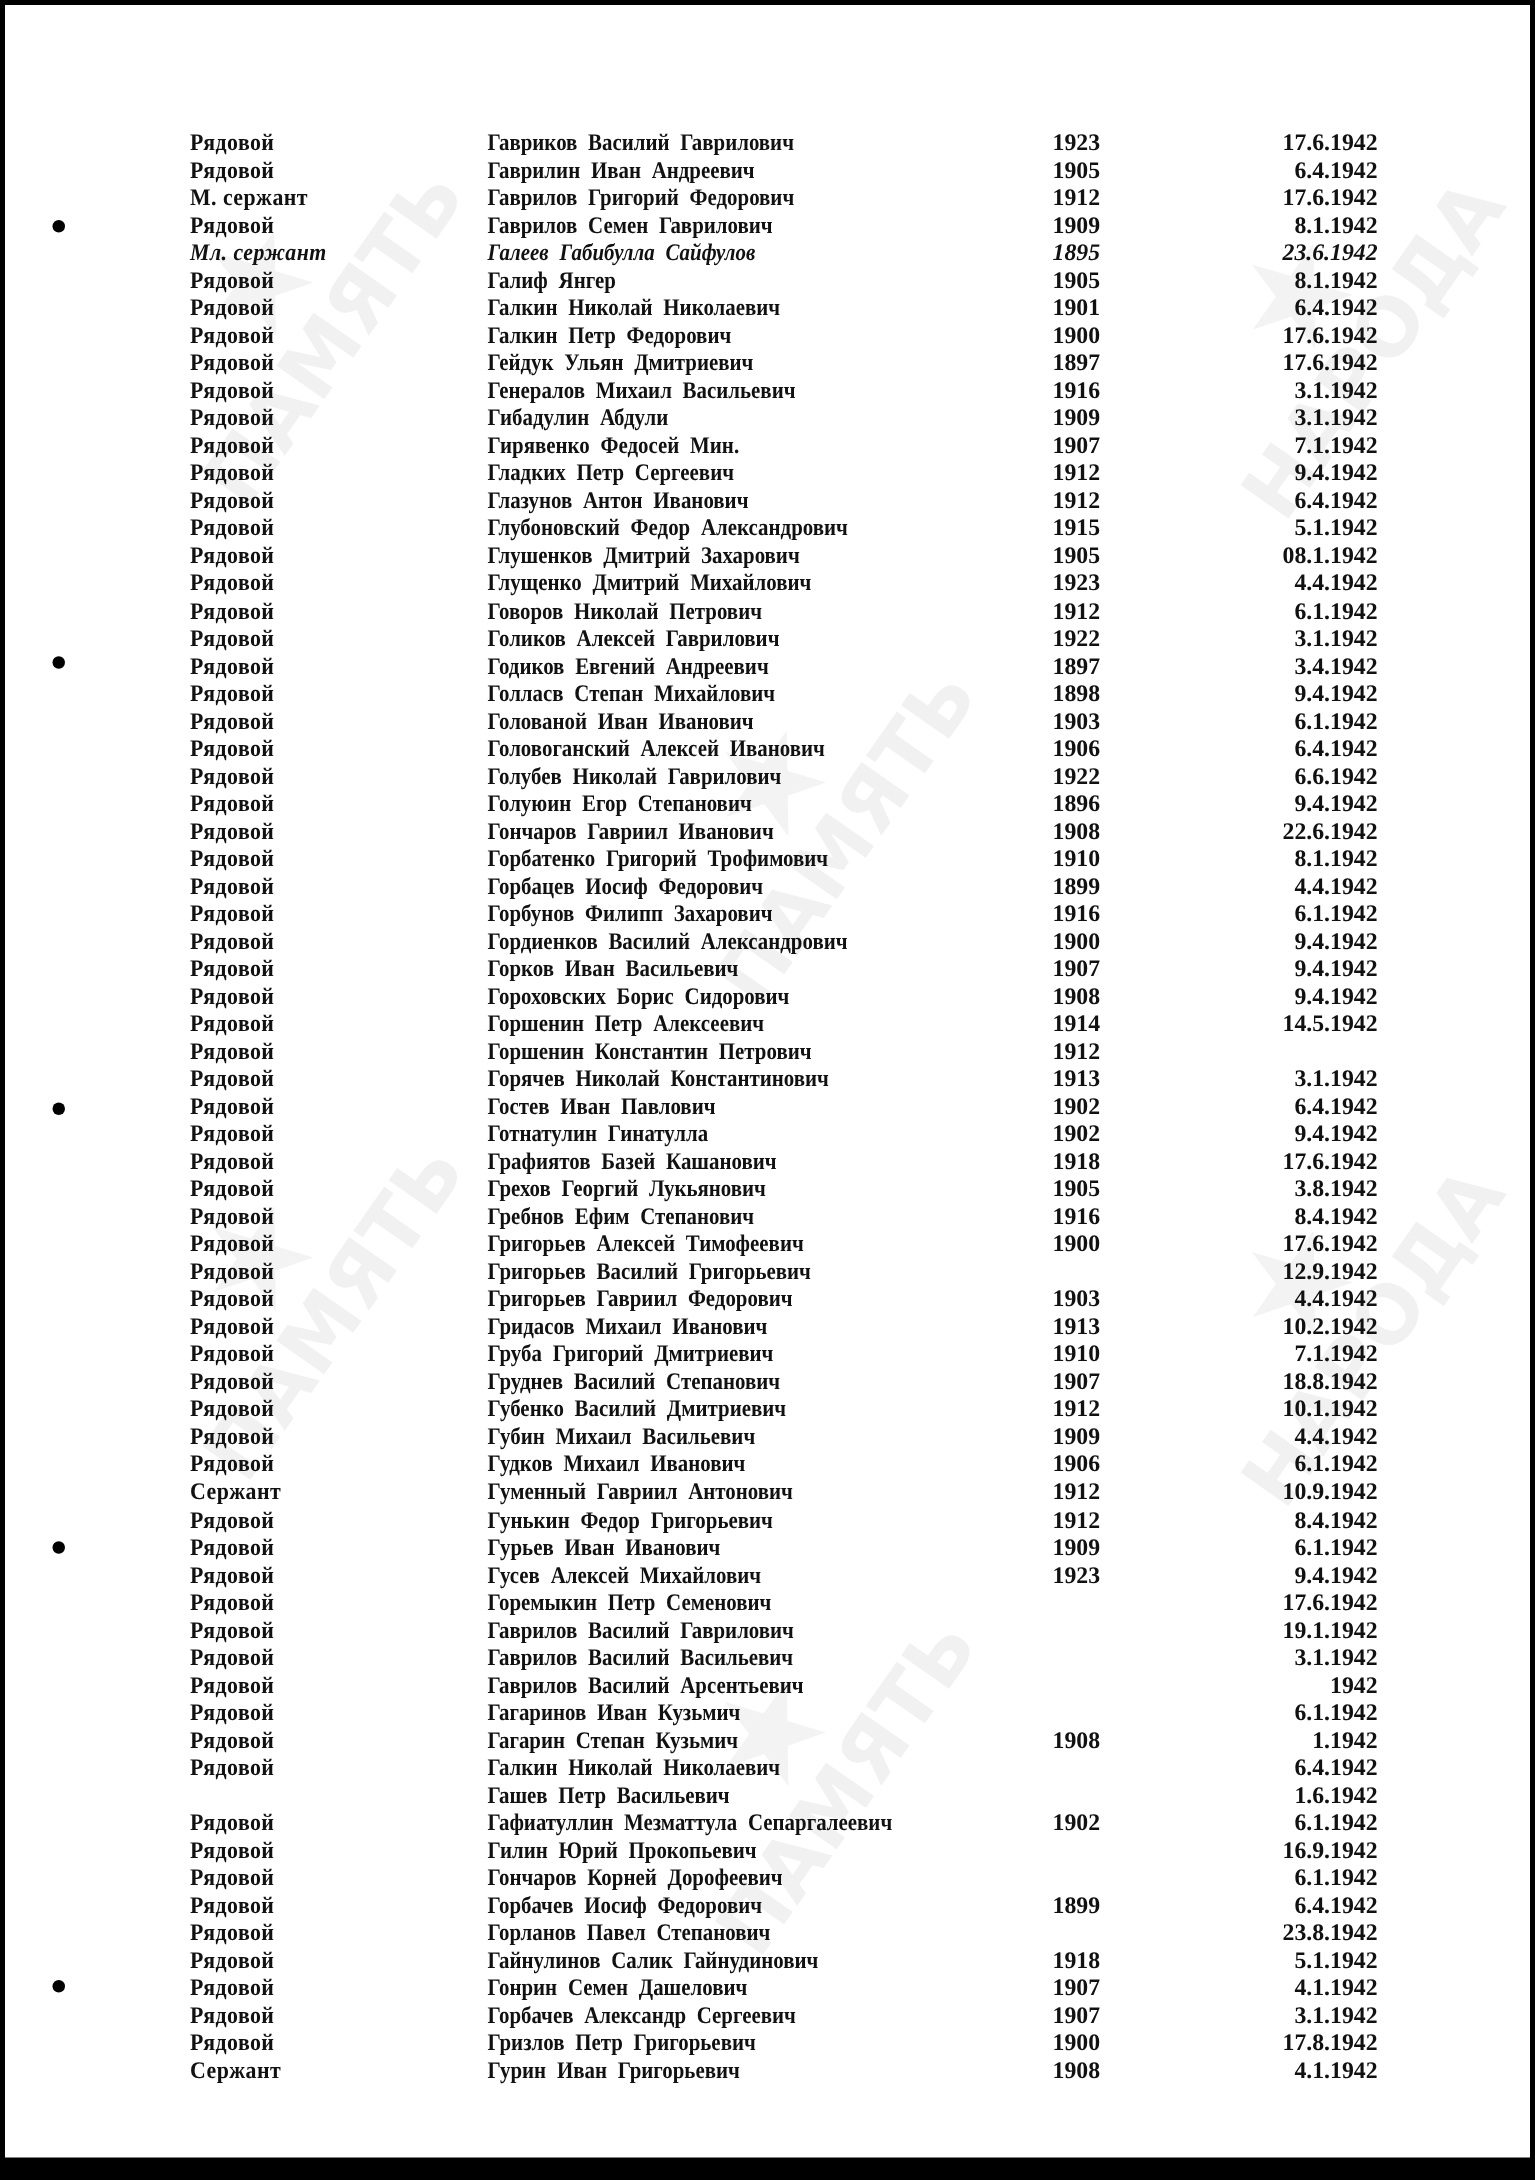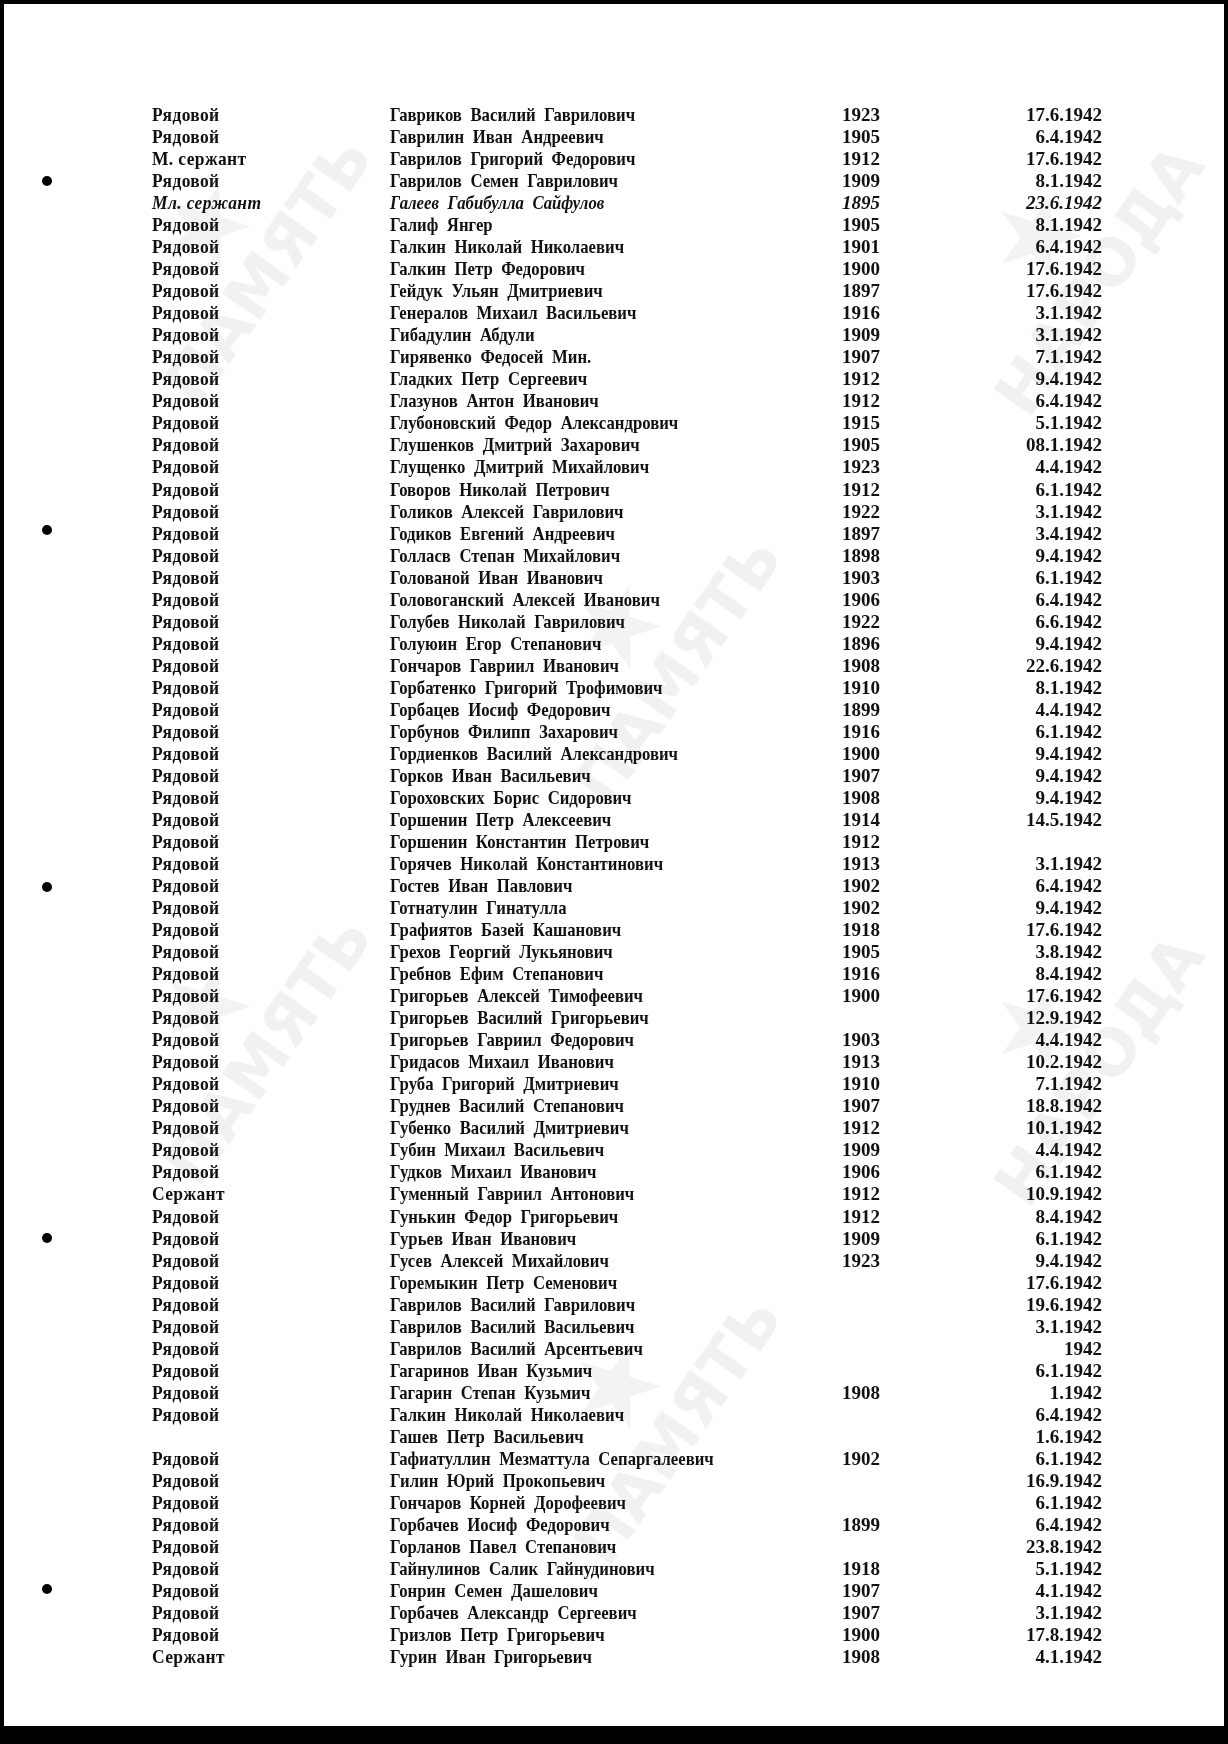--- a/index.html
+++ b/index.html
@@ -367,21 +367,21 @@
       <div class="row" style="top: 1267.59px;">
         <span class="rank">Рядовой</span>
         <span class="name">Горемыкин Петр Семенович</span>
         <span class="year"></span>
         <span class="date">17.6.1942</span>
       </div>
       <div class="row" style="top: 1289.62px;">
         <span class="rank">Рядовой</span>
         <span class="name">Гаврилов Василий Гаврилович</span>
         <span class="year"></span>
-        <span class="date">19.6.1942</span>
+        <span class="date">19.1.1942</span>
       </div>
       <div class="row" style="top: 1311.65px;">
         <span class="rank">Рядовой</span>
         <span class="name">Гаврилов Василий Васильевич</span>
         <span class="year"></span>
         <span class="date">3.1.1942</span>
       </div>
       <div class="row" style="top: 1333.68px;">
         <span class="rank">Рядовой</span>
         <span class="name">Гаврилов Василий Арсентьевич</span>

